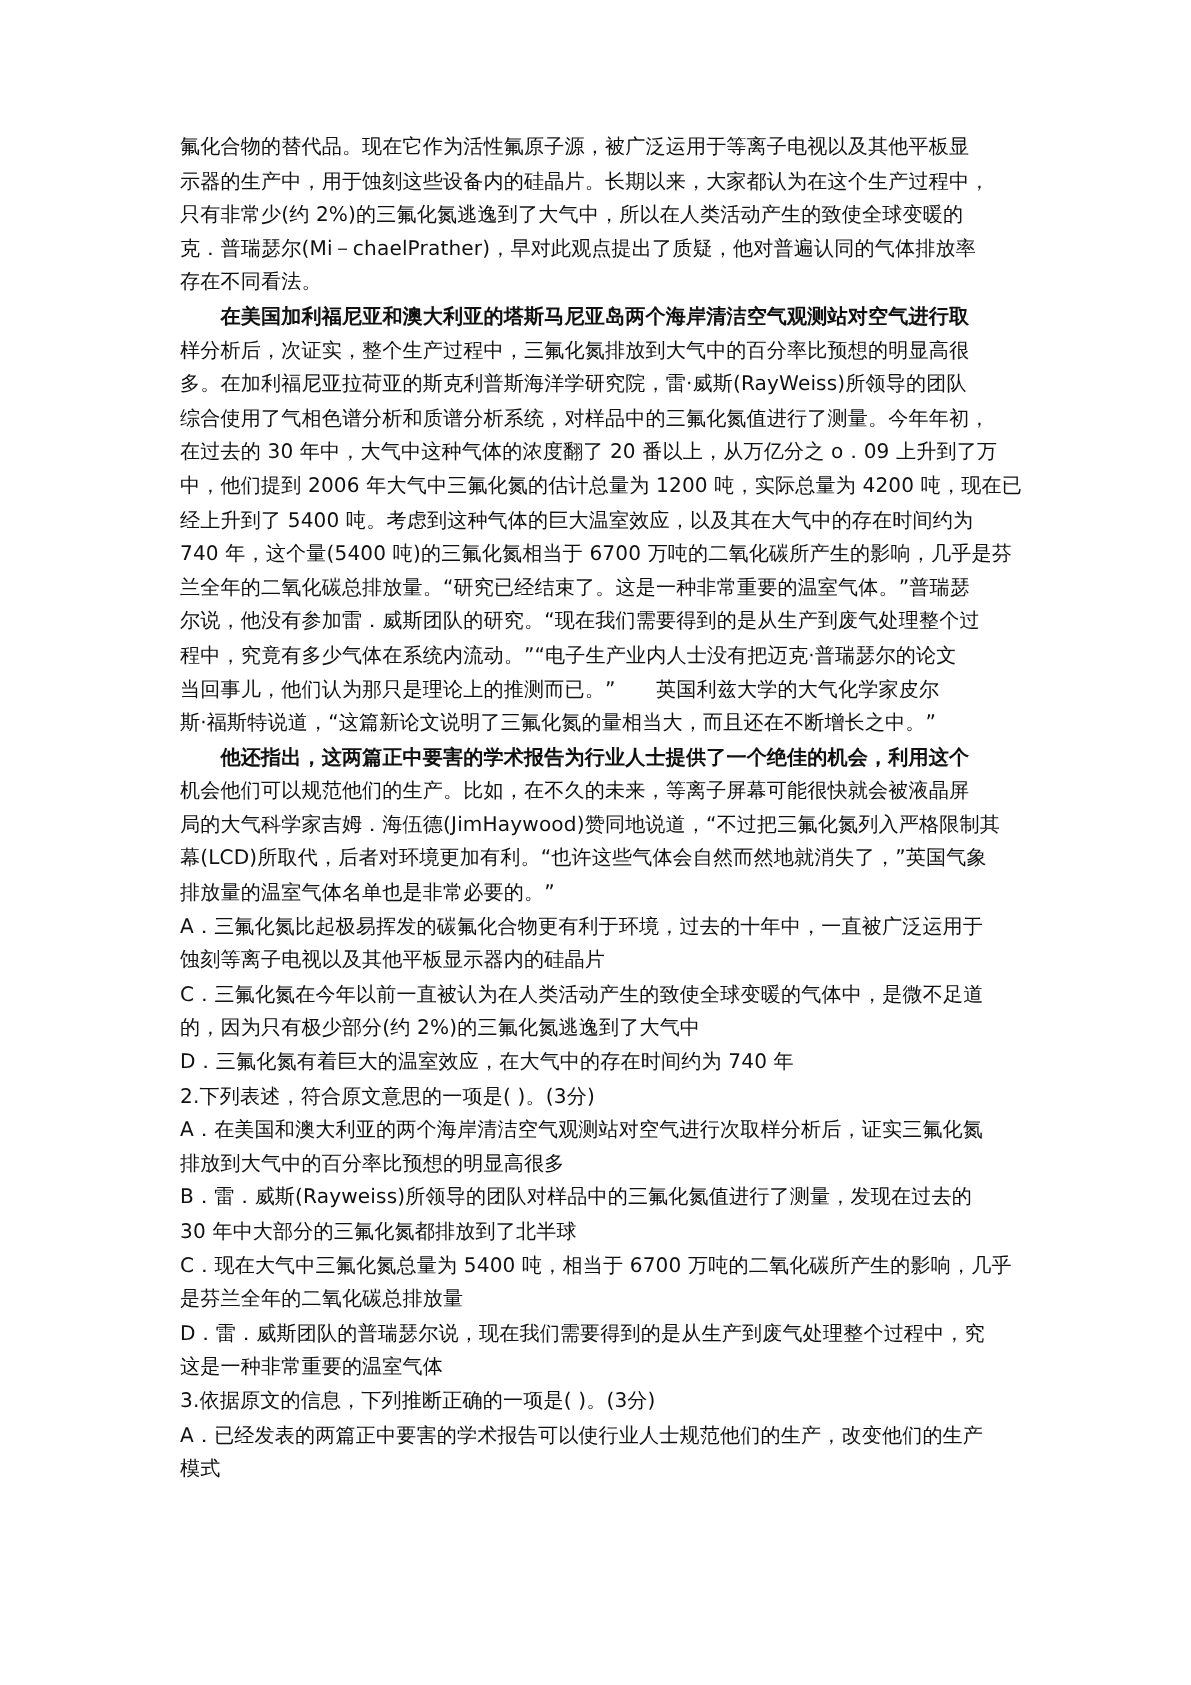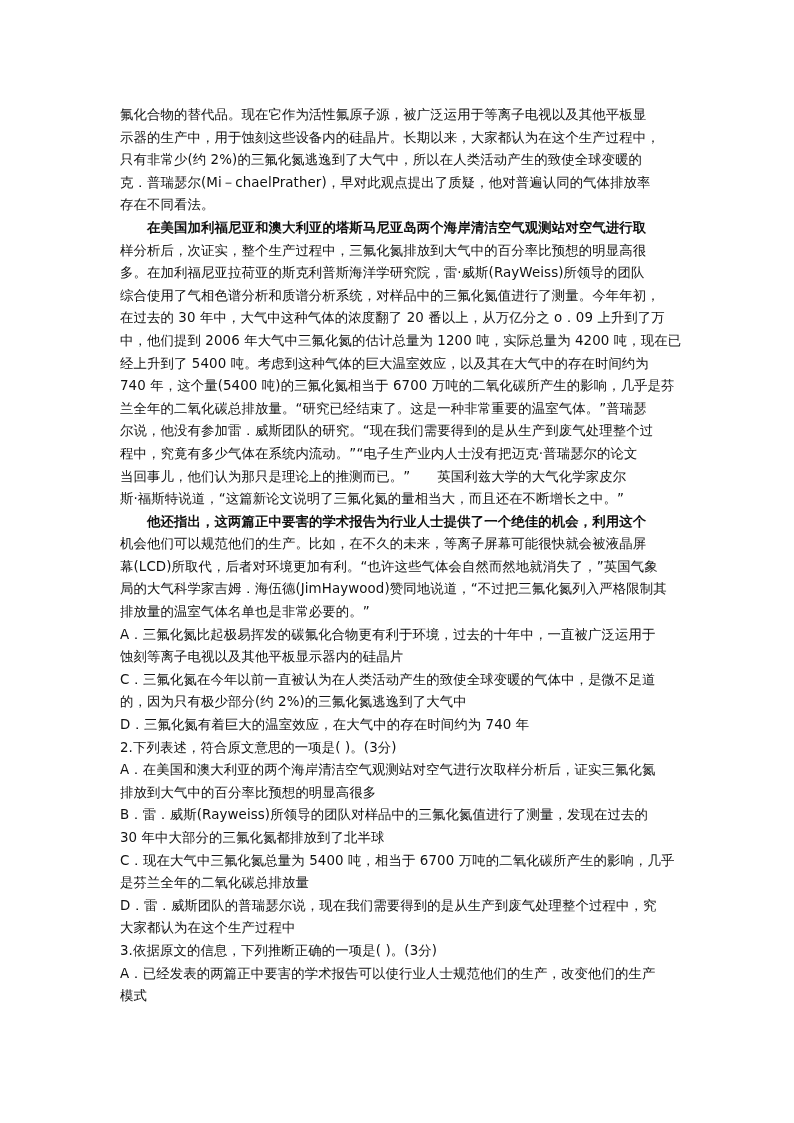--- a/index.html
+++ b/index.html
@@ -1,18 +1,18 @@
 <!DOCTYPE html>
 <html><head>
 <meta charset="utf-8">
 <style>
   html, body { margin:0; padding:0; background:#ffffff; }
   body { width:794px; height:1123px; position:relative; overflow:hidden; }
   .page {
-    position:absolute; left:120px; top:104px; width:560px;
+    position:absolute; left:120px; top:88px; width:560px;
     font-family: "DejaVu Sans", sans-serif;
     font-size:13.4px; line-height:22.6px; color:#111111;
     letter-spacing:0.1px;
   }
   .line { white-space:nowrap; height:22.6px; }
   .indent { padding-left:27px;font-weight:bold; }
 </style>
 </head>
 <body>
 
@@ -30,33 +30,33 @@
   <div class="line">中，他们提到 2006 年大气中三氟化氮的估计总量为 1200 吨，实际总量为 4200 吨，现在已</div>
   <div class="line">经上升到了 5400 吨。考虑到这种气体的巨大温室效应，以及其在大气中的存在时间约为</div>
   <div class="line">740 年，这个量(5400 吨)的三氟化氮相当于 6700 万吨的二氧化碳所产生的影响，几乎是芬</div>
   <div class="line">兰全年的二氧化碳总排放量。“研究已经结束了。这是一种非常重要的温室气体。”普瑞瑟</div>
   <div class="line">尔说，他没有参加雷．威斯团队的研究。“现在我们需要得到的是从生产到废气处理整个过</div>
   <div class="line">程中，究竟有多少气体在系统内流动。”“电子生产业内人士没有把迈克·普瑞瑟尔的论文</div>
   <div class="line">当回事儿，他们认为那只是理论上的推测而已。”　　英国利兹大学的大气化学家皮尔</div>
   <div class="line">斯·福斯特说道，“这篇新论文说明了三氟化氮的量相当大，而且还在不断增长之中。”</div>
   <div class="line indent">他还指出，这两篇正中要害的学术报告为行业人士提供了一个绝佳的机会，利用这个</div>
   <div class="line">机会他们可以规范他们的生产。比如，在不久的未来，等离子屏幕可能很快就会被液晶屏</div>
+  <div class="line">局的大气科学家吉姆．海伍德(JimHaywood)赞同地说道，“不过把三氟化氮列入严格限制其</div>
   <div class="line">幕(LCD)所取代，后者对环境更加有利。“也许这些气体会自然而然地就消失了，”英国气象</div>
-  <div class="line">局的大气科学家吉姆．海伍德(JimHaywood)赞同地说道，“不过把三氟化氮列入严格限制其</div>
   <div class="line">排放量的温室气体名单也是非常必要的。”</div>
   <div class="line">A．三氟化氮比起极易挥发的碳氟化合物更有利于环境，过去的十年中，一直被广泛运用于</div>
   <div class="line">蚀刻等离子电视以及其他平板显示器内的硅晶片</div>
   <div class="line">C．三氟化氮在今年以前一直被认为在人类活动产生的致使全球变暖的气体中，是微不足道</div>
   <div class="line">的，因为只有极少部分(约 2%)的三氟化氮逃逸到了大气中</div>
   <div class="line">D．三氟化氮有着巨大的温室效应，在大气中的存在时间约为 740 年</div>
   <div class="line">2.下列表述，符合原文意思的一项是( )。(3分)</div>
   <div class="line">A．在美国和澳大利亚的两个海岸清洁空气观测站对空气进行次取样分析后，证实三氟化氮</div>
   <div class="line">排放到大气中的百分率比预想的明显高很多</div>
   <div class="line">B．雷．威斯(Rayweiss)所领导的团队对样品中的三氟化氮值进行了测量，发现在过去的</div>
   <div class="line">30 年中大部分的三氟化氮都排放到了北半球</div>
   <div class="line">C．现在大气中三氟化氮总量为 5400 吨，相当于 6700 万吨的二氧化碳所产生的影响，几乎</div>
   <div class="line">是芬兰全年的二氧化碳总排放量</div>
   <div class="line">D．雷．威斯团队的普瑞瑟尔说，现在我们需要得到的是从生产到废气处理整个过程中，究</div>
-  <div class="line">大家都认为在这个生产过程中</div>
+  <div class="line">这是一种非常重要的温室气体</div>
   <div class="line">3.依据原文的信息，下列推断正确的一项是( )。(3分)</div>
   <div class="line">A．已经发表的两篇正中要害的学术报告可以使行业人士规范他们的生产，改变他们的生产</div>
   <div class="line">模式</div>
 </div>
 
 </body></html>

